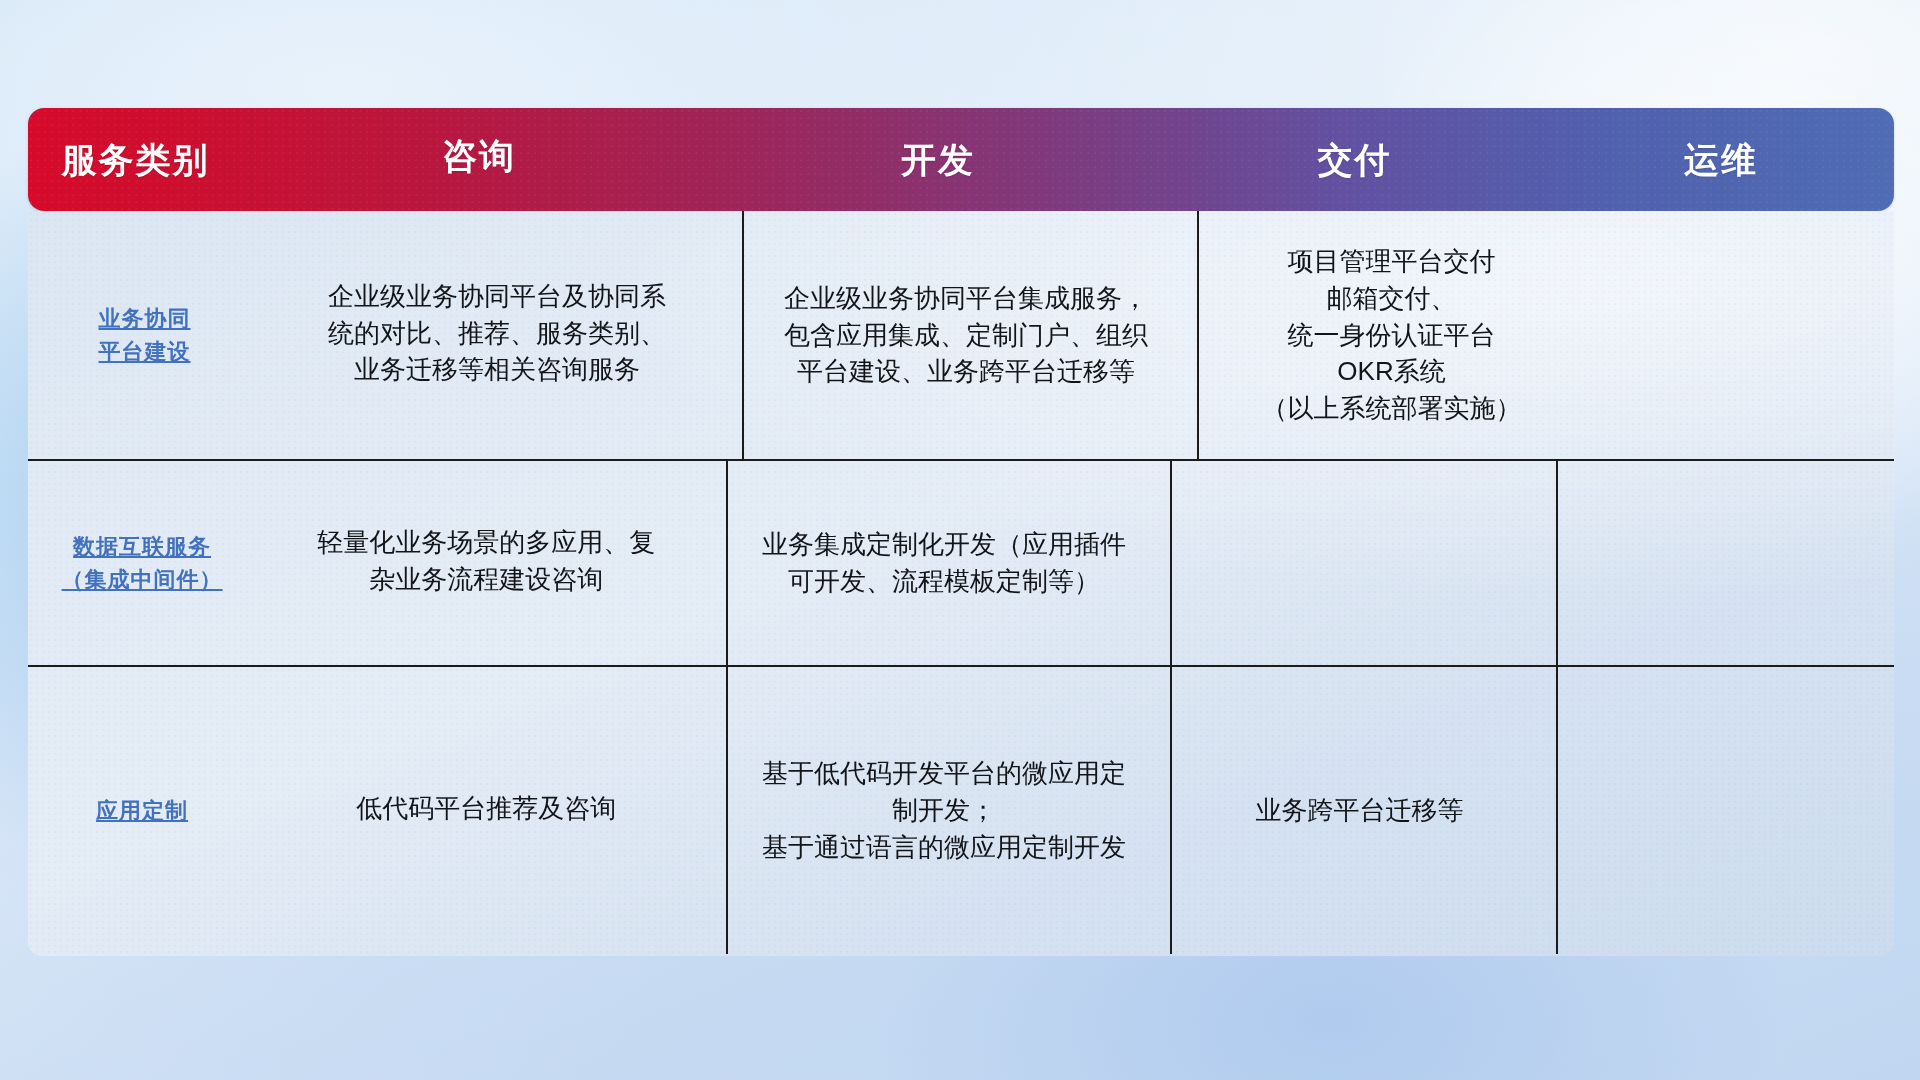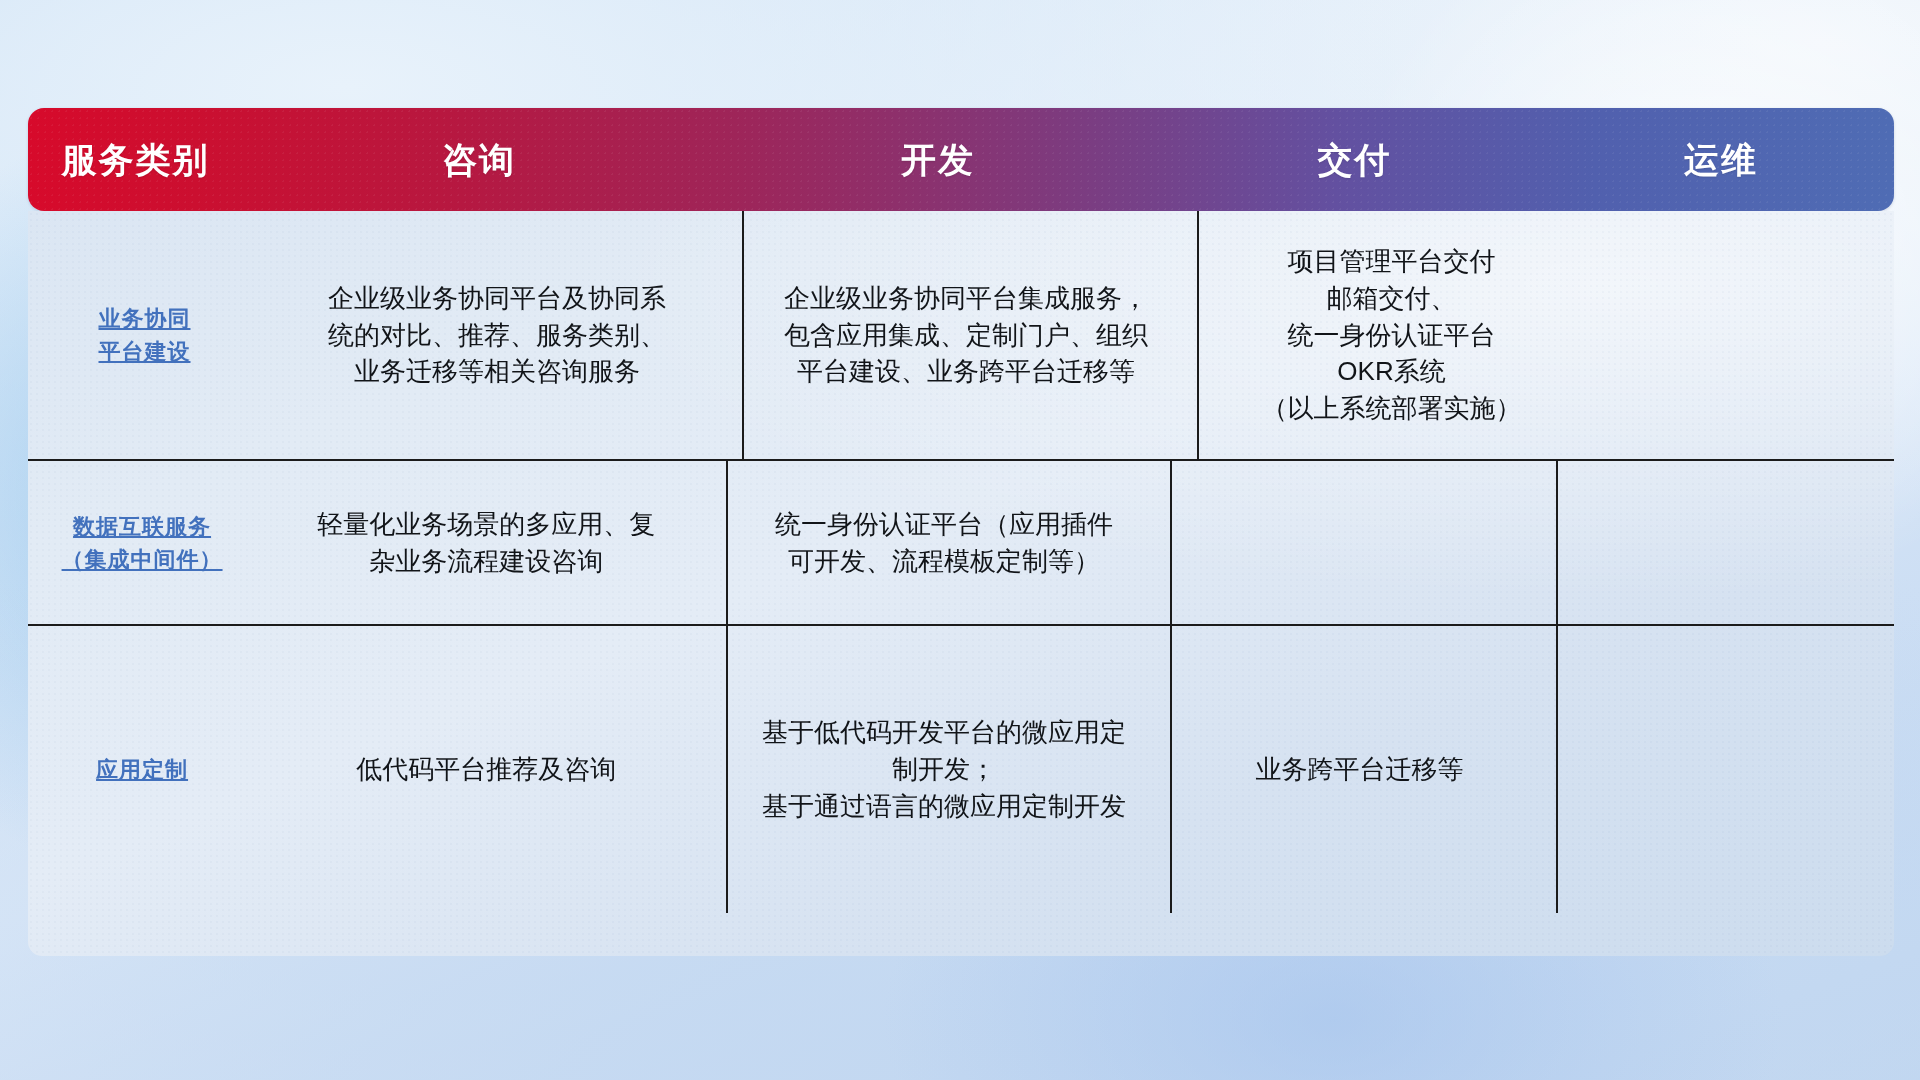--- a/index.html
+++ b/index.html
@@ -117,21 +117,21 @@
   }
 
   .row {
     position: relative;
     z-index: 2;
     display: flex;
     align-items: stretch;
   }
   .row + .row { border-top: 2px solid #1b1b1b; }
   #row-0 { height: 248px; }
-  #row-1 { height: 165px; }
+  #row-1 { height: 206px; }
   #row-2 { height: 289px; }
 
   .cell {
     display: flex;
     align-items: center;
     justify-content: center;
     text-align: center;
     padding: 6px 14px;
     color: #111418;
     font-size: 26px;
@@ -145,21 +145,21 @@
     color: #4271bd;
     font-weight: 700;
     font-size: 22px;
     line-height: 1.5;
     letter-spacing: 1px;
     text-decoration: underline;
   }
 
   
   .col-0 { width: 215px; }
-  .col-1 { width: 472px; }
+  .col-1 { width: 472px; font-family: Liberation Mono, monospace; }
   .col-2 { width: 446px; }
   .col-3 { width: 387px; }
   .col-4 { width: 346px; }
 </style>
 </head>
 <body>
 
 <div id="bg-base"></div>
 <div id="bg-glow-left"></div>
 <div id="bg-glow-right"></div>
@@ -191,21 +191,21 @@
 统一身份认证平台
 OKR系统
 （以上系统部署实施）</div>
     </div>
 
     <div class="row" id="row-1">
       <div class="cell cell-category col-0">数据互联服务
 （集成中间件）</div>
       <div class="cell col-1">轻量化业务场景的多应用、复
 杂业务流程建设咨询</div>
-      <div class="cell col-2 divider-left">统一身份认证平台（应用插件
+      <div class="cell col-2 divider-left">业务集成定制化开发（应用插件
 可开发、流程模板定制等）</div>
       <div class="cell col-3 divider-left"></div>
       <div class="cell col-4 divider-left"></div>
     </div>
 
     <div class="row" id="row-2">
       <div class="cell cell-category col-0">应用定制</div>
       <div class="cell col-1">低代码平台推荐及咨询</div>
       <div class="cell col-2 divider-left">基于低代码开发平台的微应用定
 制开发；

